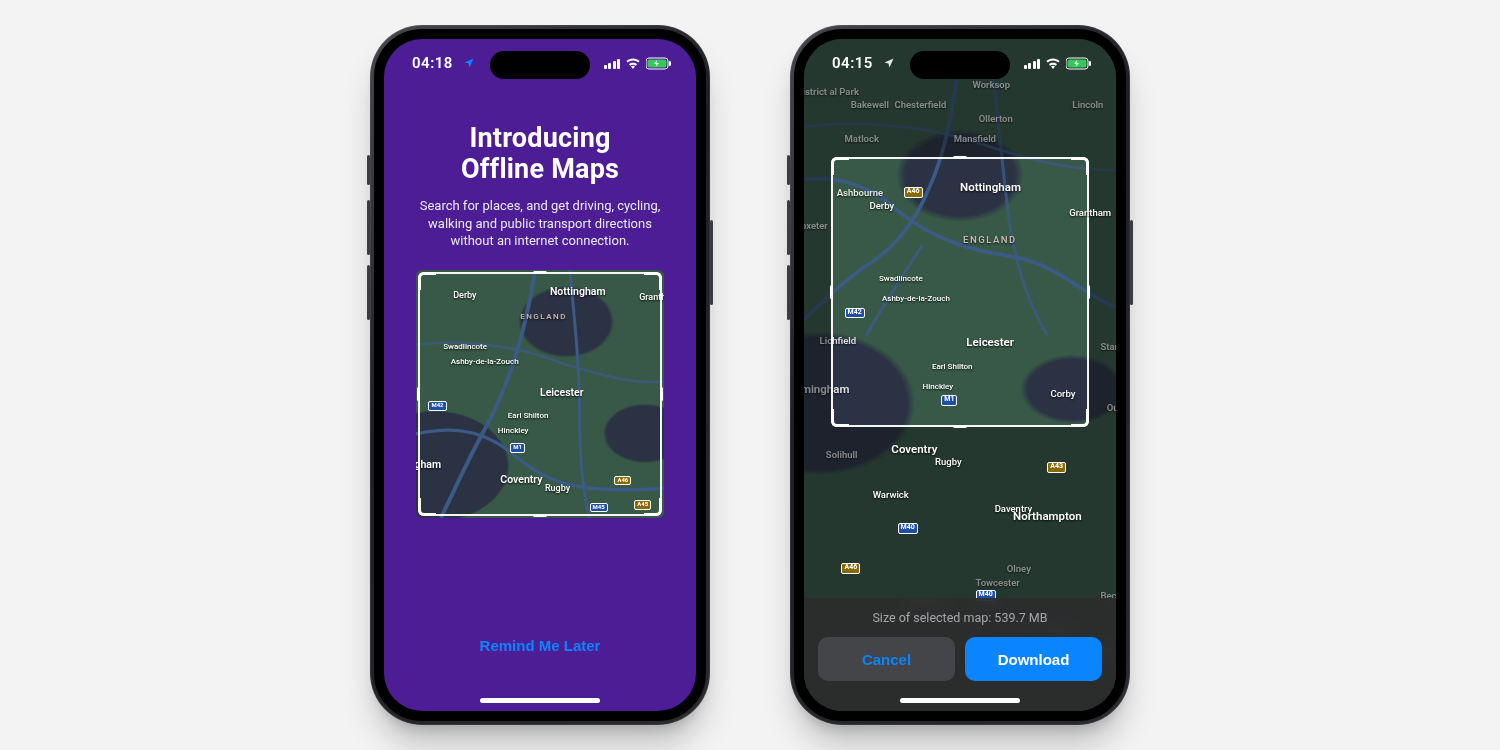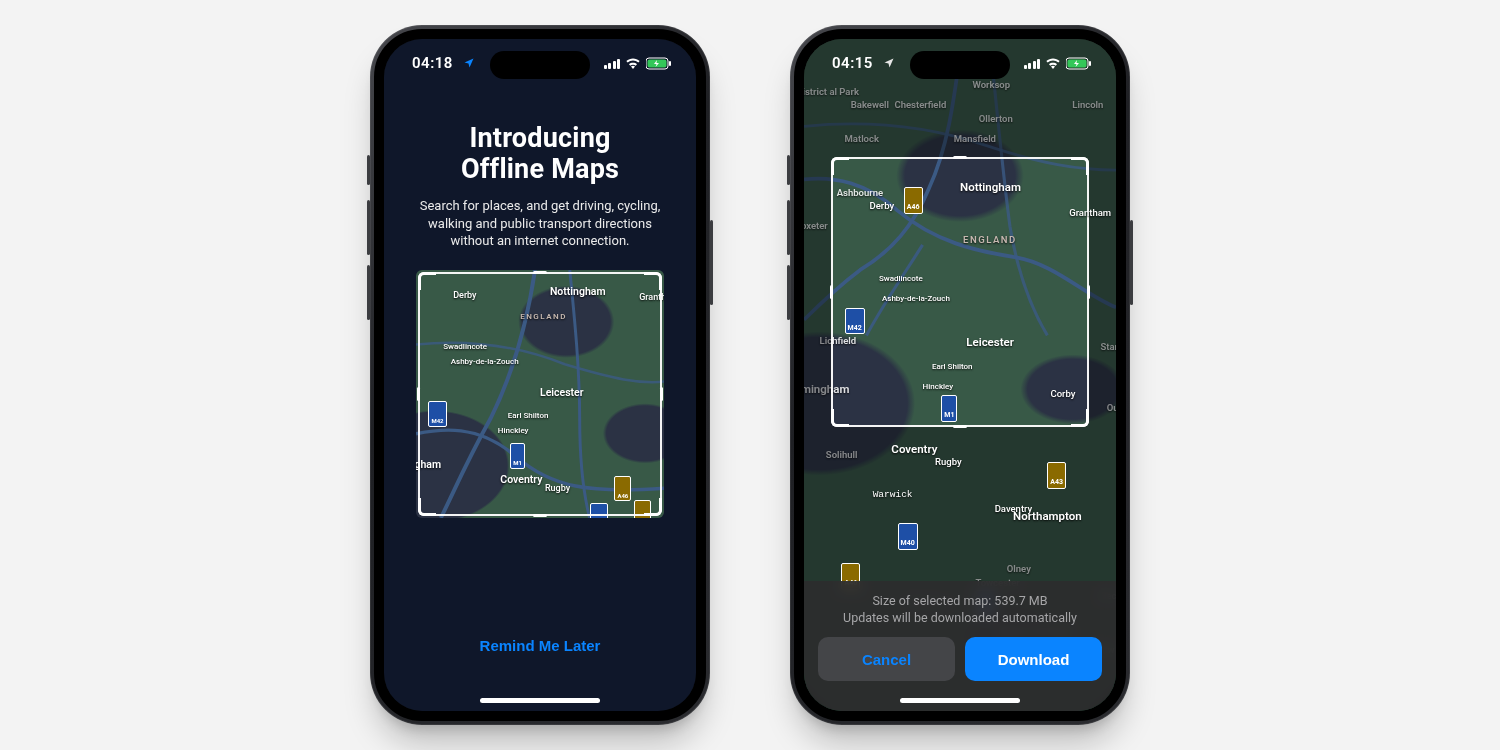--- a/index.html
+++ b/index.html
@@ -59,37 +59,37 @@
   .signal-bars span:nth-child(1){height:4px;}
   .signal-bars span:nth-child(2){height:6px;}
   .signal-bars span:nth-child(3){height:8px;}
   .signal-bars span:nth-child(4){height:10px;}
   .wifi svg, .batt svg{display:block;}
 
   
   .home-ind{position:absolute;bottom:8px;left:50%;transform:translateX(-50%);width:120px;height:5px;border-radius:3px;background:#fff;z-index:60;}
 
   
-  .p1-content{position:absolute;inset:0;background:#0f172a;color:#fff;padding-top:84px;display:flex;flex-direction:column;align-items:center;}
+  .p1-content{position:absolute;inset:0;background:#4c1d95;color:#fff;padding-top:84px;display:flex;flex-direction:column;align-items:center;}
   .headline{font-size:27px;font-weight:700;line-height:1.15;text-align:center;letter-spacing:.2px;white-space:pre-line;}
   .subtext{margin-top:12px;font-size:13px;line-height:1.35;text-align:center;color:#eaeaea;padding:0 22px;}
 
   .thumb-wrap{margin-top:20px;width:248px;height:248px;position:relative;border-radius:6px;overflow:hidden;}
   .map-canvas{position:absolute;inset:0;}
   .map-bg{position:absolute;inset:-40px;border-radius:0;filter:saturate(.9);
     background:
       radial-gradient(120px 90px at 18% 72%, #2a3246 0 60%, transparent 62%),
       radial-gradient(80px 60px at 58% 28%, #2a3246 0 55%, transparent 60%),
       radial-gradient(70px 50px at 82% 62%, #2a3246 0 55%, transparent 60%),
       linear-gradient(#355a46,#355a46);
   }
   .roads{position:absolute;inset:0;}
   .city-label{position:absolute;color:#fff;font-weight:600;text-shadow:0 1px 2px rgba(0,0,0,.9);white-space:nowrap;}
   .region-label{position:absolute;color:#c6b8b0;font-weight:600;letter-spacing:1.5px;text-shadow:0 1px 2px rgba(0,0,0,.8);}
-  .road-shield{position:absolute;background:#1e4fa6;color:#fff;border:1px solid #fff;font-size:6px;font-weight:700;padding:16px 2px 1px;border-radius:2px;line-height:1.1;}
+  .road-shield{position:absolute;background:#1e4fa6;color:#fff;border:1px solid #fff;font-size:6px;font-weight:700;padding:0 2px 1px;border-radius:2px;line-height:1.1;}
   .road-shield.amber{background:#8a6a00;}
   .sel-frame{position:absolute;inset:2px;pointer-events:none;}
   .corner{position:absolute;width:18px;height:18px;border:3px solid #fff;}
   .corner.tl{top:0;left:0;border-right:none;border-bottom:none;border-top-left-radius:6px;}
   .corner.tr{top:0;right:0;border-left:none;border-bottom:none;border-top-right-radius:6px;}
   .corner.bl{bottom:0;left:0;border-right:none;border-top:none;border-bottom-left-radius:6px;}
   .corner.br{bottom:0;right:0;border-left:none;border-top:none;border-bottom-right-radius:6px;}
   .mid{position:absolute;background:#fff;}
   .mid.t{top:-1px;left:50%;transform:translateX(-50%);width:14px;height:3px;border-radius:2px;}
   .mid.b{bottom:-1px;left:50%;transform:translateX(-50%);width:14px;height:3px;border-radius:2px;}
@@ -320,21 +320,21 @@
               <span class="city-label big" style="left: 50%; top: 21%; z-index: 25;">Nottingham</span>
               <span class="city-label" style="font-weight: 500; left: 85%; top: 25%; z-index: 25;">Grantham</span>
               <span class="city-label" style="font-size: 8px; font-weight: 500; left: 24%; top: 35%; z-index: 25;">Swadlincote</span>
               <span class="city-label" style="font-size: 8px; font-weight: 500; left: 25%; top: 38%; z-index: 25;">Ashby-de-la-Zouch</span>
               <span class="city-label big" style="left: 52%; top: 44%; z-index: 25;">Leicester</span>
               <span class="city-label" style="font-size: 8px; font-weight: 500; left: 41%; top: 48%; z-index: 25;">Earl Shilton</span>
               <span class="city-label" style="font-size: 8px; font-weight: 500; left: 38%; top: 51%; z-index: 25;">Hinckley</span>
               <span class="city-label" style="font-weight: 500; left: 79%; top: 52%; z-index: 25;">Corby</span>
               <span class="city-label big" style="left: 28%; top: 60%; z-index: 25;">Coventry</span>
               <span class="city-label" style="font-weight: 500; left: 42%; top: 62%; z-index: 25;">Rugby</span>
-              <span class="city-label" style="font-weight: 500; left: 22%; top: 67%; z-index: 25; font-family: Liberation Mono, monospace;">Warwick</span>
+              <span class="city-label" style="font-weight: 500; left: 22%; top: 67%; z-index: 25;">Warwick</span>
               <span class="city-label" style="font-weight: 500; left: 47%; top: 69%; z-index: 25; padding-left: 44px;">Daventry</span>
               <span class="city-label big" style="left: 67%; top: 70%; z-index: 25;">Northampton</span>
             </div>
           <div>
               <span class="road-shield amber" style="left: 32%; top: 22%; z-index: 25;">A46</span>
               <span class="road-shield" style="left: 13%; top: 40%; z-index: 25;">M42</span>
               <span class="road-shield" style="left: 44%; top: 53%; z-index: 25;">M1</span>
               <span class="road-shield amber" style="left: 78%; top: 63%; z-index: 25;">A43</span>
               <span class="road-shield" style="left: 30%; top: 72%; z-index: 25;">M40</span>
               <span class="road-shield" style="left: 55%; top: 82%; z-index: 25;">M40</span>
@@ -351,21 +351,20 @@
               <span class="mid t"></span>
                 <span class="mid b"></span>
                 <span class="mid l"></span>
                 <span class="mid r"></span>
             </div>
           </div>
         </div>
 
         <div class="bottom-sheet">
           <div class="size-line">Size of selected map: 539.7 MB</div>
-          <div class="size-line">Updates will be downloaded automatically</div>
           <div class="sheet-btn-row">
             <button class="cancel-btn">Cancel</button>
             <button class="dl-btn">Download</button>
           </div>
         </div>
       </div>
 
       <div class="home-ind"></div>
     </div>
   </div>

